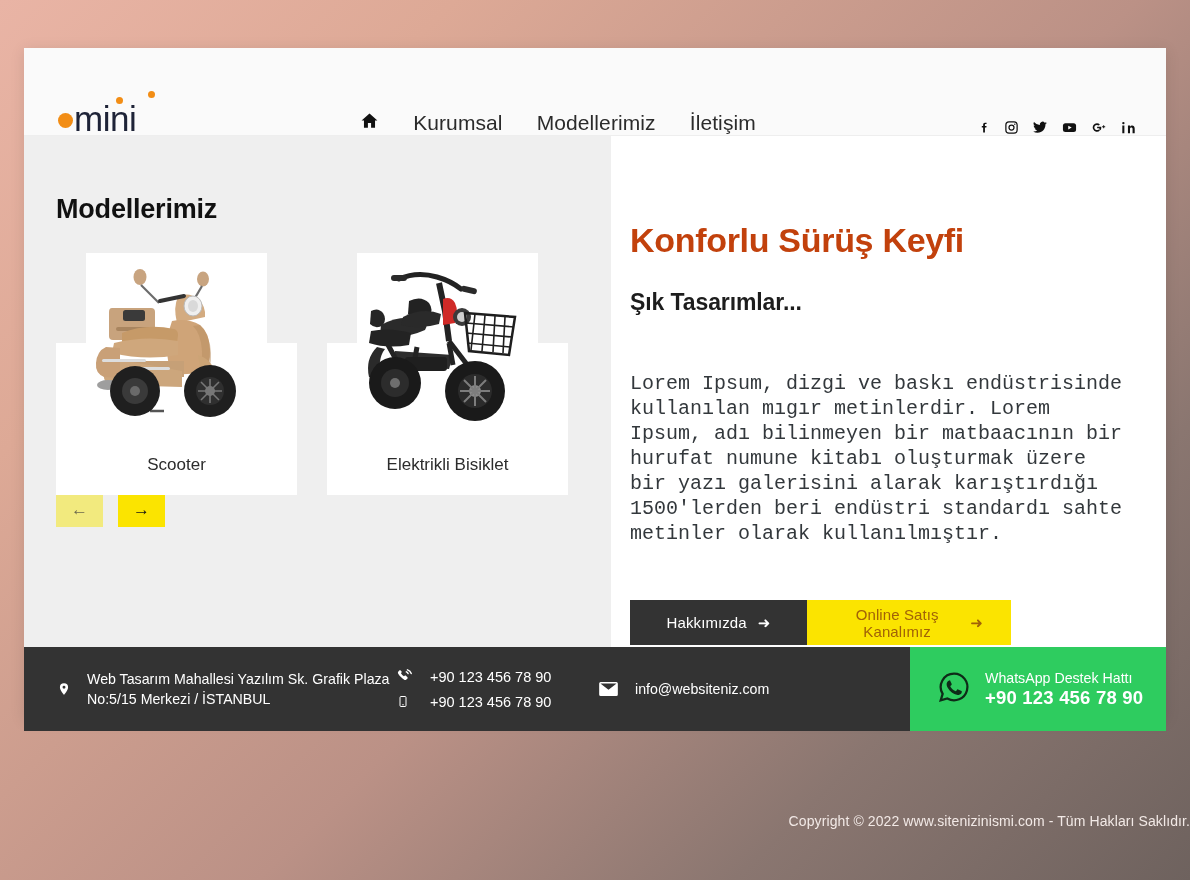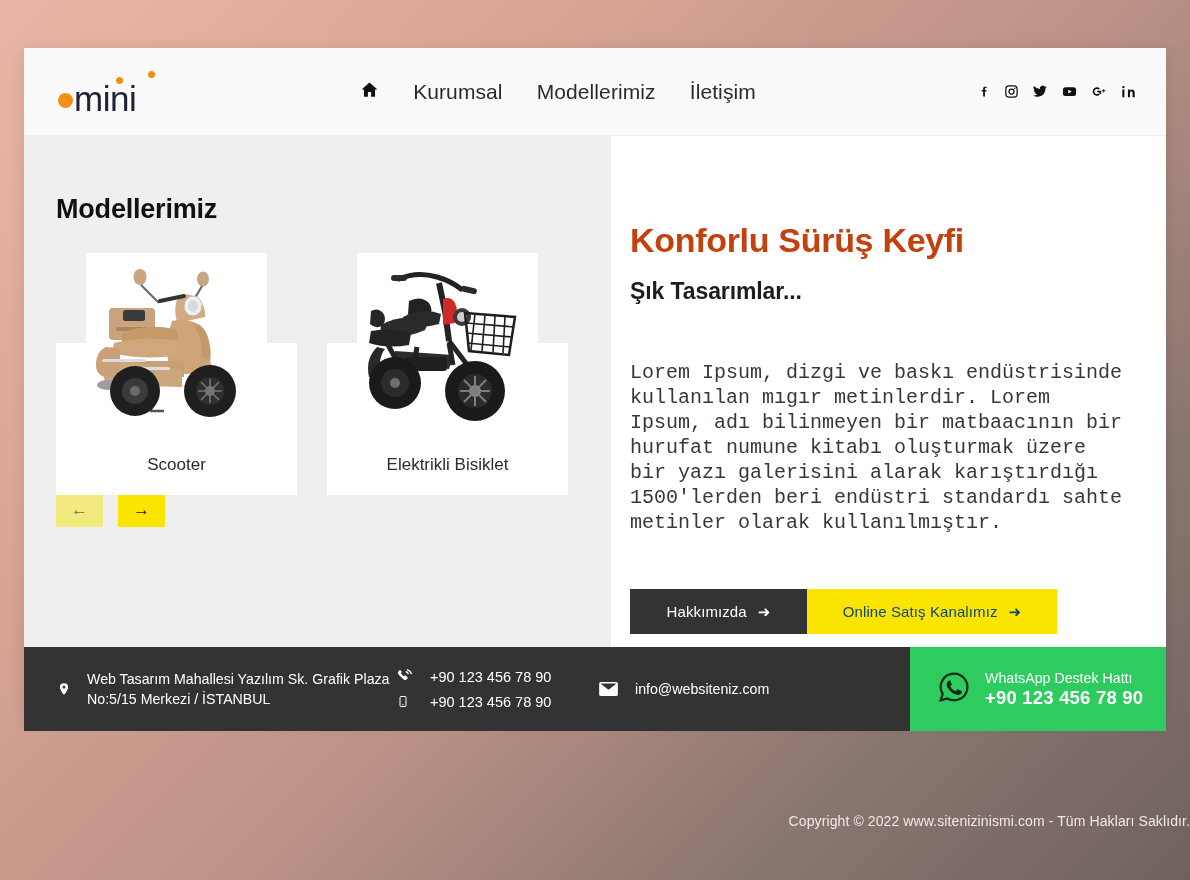--- a/index.html
+++ b/index.html
@@ -20,21 +20,21 @@
     width: 1142px; height: 671px;
     background: #ffffff;
     box-shadow: 0 2px 14px rgba(0,0,0,.10);
   }
 
   
   .header {
     height: 88px;
     background: #fafafa;
     display: flex;
-    align-items: center;
+    align-items: flex-end;
     padding: 0 30px 0 34px;
     border-bottom: 1px solid #eeeeee;
   }
   .logo { display: flex; align-items: flex-end; position: relative; width: 110px; height: 46px; }
   .logo-dot-main {
     width: 15px; height: 15px; border-radius: 50%;
     background: #f28d15; position: absolute; left: 0; bottom: 7px;
   }
   .logo-word {
     position: absolute; left: 16px; bottom: -1px;
@@ -125,21 +125,21 @@
   .hero-title {
     font-size: 34px;
     font-weight: bold;
     color: #c2410c;
     letter-spacing: -0.3px;
     line-height: 1.1;
   }
   .hero-sub {
     font-size: 23px;
     color: #1d1d1d;
-    margin-top: 19px;
+    margin-top: 30px;
     letter-spacing: -0.1px;
   }
   .hero-text {
     margin-top: 55px;
     font-size: 20px;
     line-height: 25px;
     color: #33383c;
     max-width: 505px;
     font-family: Liberation Mono, monospace;
   }
@@ -148,21 +148,21 @@
     height: 45px;
     display: flex; align-items: center; justify-content: center;
     gap: 11px;
     font-size: 15px;
     border: none;
     cursor: pointer;
     padding: 0 28px;
     letter-spacing: .1px;
   }
   .btn-dark { background: #333333; color: #ffffff; width: 177px; }
-  .btn-yellow { background: #fbe400; color: #0c4a6e; width: 250px; }
+  .btn-yellow { background: #fbe400; color: #a16207; width: 204px; }
 
   
   .contactbar {
     height: 84px;
     background: #333333;
     display: flex;
     align-items: stretch;
   }
   .cb-item { display: flex; align-items: center; gap: 16px; }
   .cb-address { padding-left: 33px; width: 368px; }

